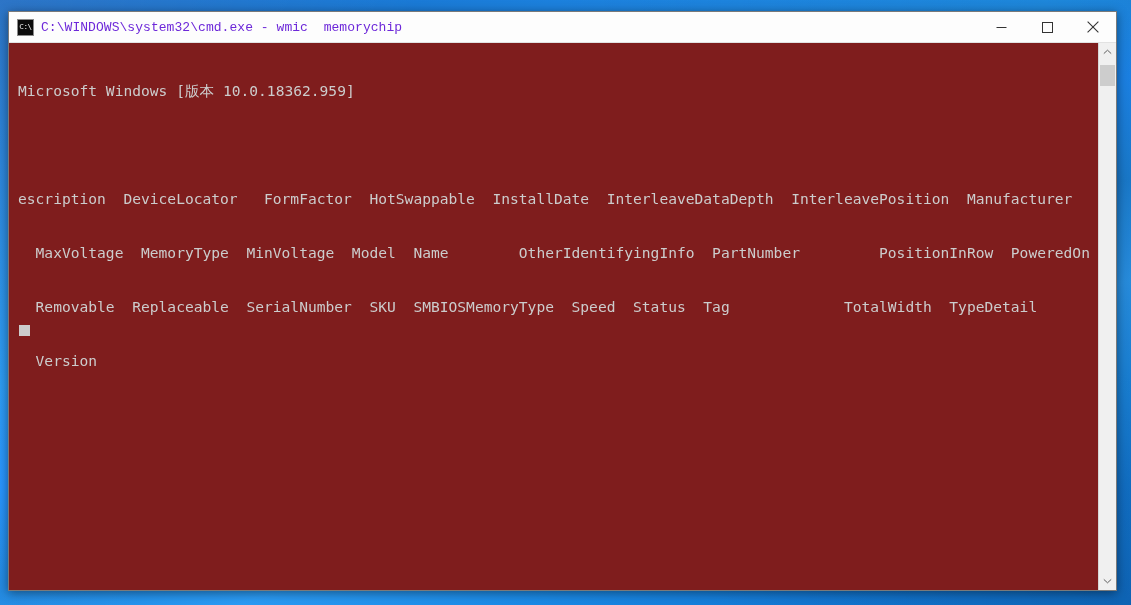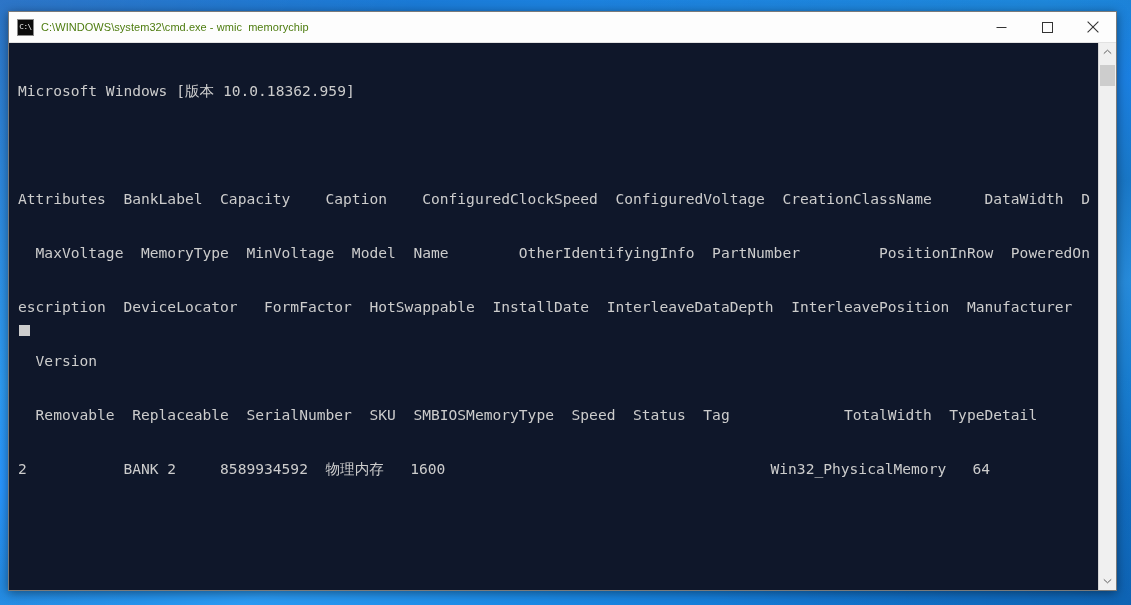--- a/index.html
+++ b/index.html
@@ -72,24 +72,24 @@
   }
   #app-icon span {
     color: #f2f2f2;
     font-family: "DejaVu Sans Mono", monospace;
     font-size: 8px;
     line-height: 1;
     letter-spacing: -0.5px;
     transform: scale(0.95);
   }
   #title-text {
-    font-size: 11px;
-    color: #4d7c0f;
+    font-size: 13px;
+    color: #6d28d9;
     white-space: pre;
-    font-family: Liberation Sans, sans-serif;
+    font-family: Liberation Mono, monospace;
     letter-spacing: 0.05px;
   }
   #win-buttons {
     margin-left: auto;
     display: flex;
     height: 31px;
     flex: 0 0 auto;
   }
   .win-btn {
     width: 46px;
@@ -102,21 +102,21 @@
     padding: 0;
     cursor: default;
   }
   .win-btn svg { display:block; }
 
   
   #console-area {
     flex: 1 1 auto;
     display: flex;
     min-height: 0;
-    background: #0f172a;
+    background: #7f1d1d;
   }
   #console-text {
     flex: 1 1 auto;
     position: relative;
     overflow: hidden;
     padding: 3px 0 0 9px;
     font-family: "DejaVu Sans Mono", "Liberation Mono", monospace;
     font-size: 14.6px;
     line-height: 18px;
     color: #ccc;
@@ -201,26 +201,24 @@
           <line x1="11.4" y1="0.6" x2="0.6" y2="11.4" stroke="#333" stroke-width="1.05"></line>
         </svg>
       </button>
     </div>
   </div>
 
   <div id="console-area">
     <div id="console-text">
       <div class="line">Microsoft Windows [版本 10.0.18362.959]</div>
       <div class="line"></div>
-      <div class="line">Attributes  BankLabel  Capacity    Caption    ConfiguredClockSpeed  ConfiguredVoltage  CreationClassName      DataWidth  D</div>
+      <div class="line">escription  DeviceLocator   FormFactor  HotSwappable  InstallDate  InterleaveDataDepth  InterleavePosition  Manufacturer</div>
       <div class="line">  MaxVoltage  MemoryType  MinVoltage  Model  Name        OtherIdentifyingInfo  PartNumber         PositionInRow  PoweredOn</div>
-      <div class="line">escription  DeviceLocator   FormFactor  HotSwappable  InstallDate  InterleaveDataDepth  InterleavePosition  Manufacturer</div>
+      <div class="line">  Removable  Replaceable  SerialNumber  SKU  SMBIOSMemoryType  Speed  Status  Tag             TotalWidth  TypeDetail</div>
       <div class="line">  Version</div>
-      <div class="line">  Removable  Replaceable  SerialNumber  SKU  SMBIOSMemoryType  Speed  Status  Tag             TotalWidth  TypeDetail</div>
-      <div class="line">2           BANK 2     8589934592  物理内存   1600                                     Win32_PhysicalMemory   64</div>
       
       
       
       
       
       <div id="cursor-block"></div>
     </div>
 
     <div id="scrollbar">
       <div class="sb-arrow" title="Scroll up">

